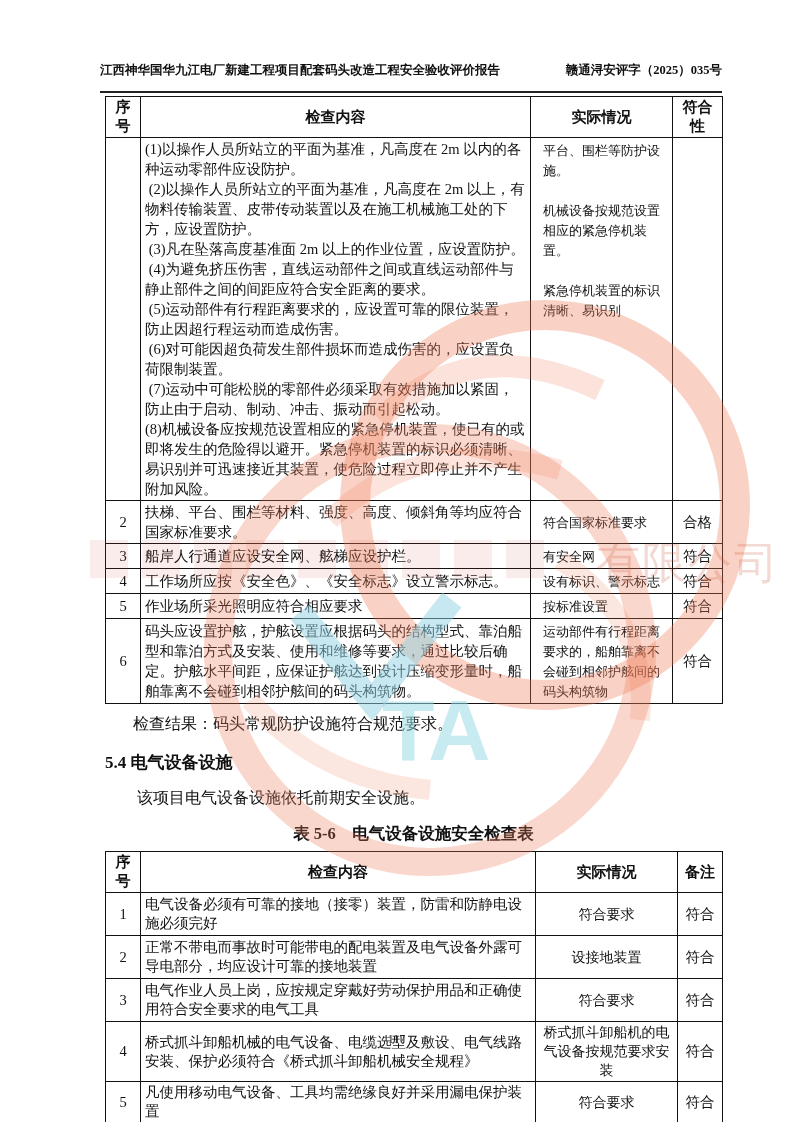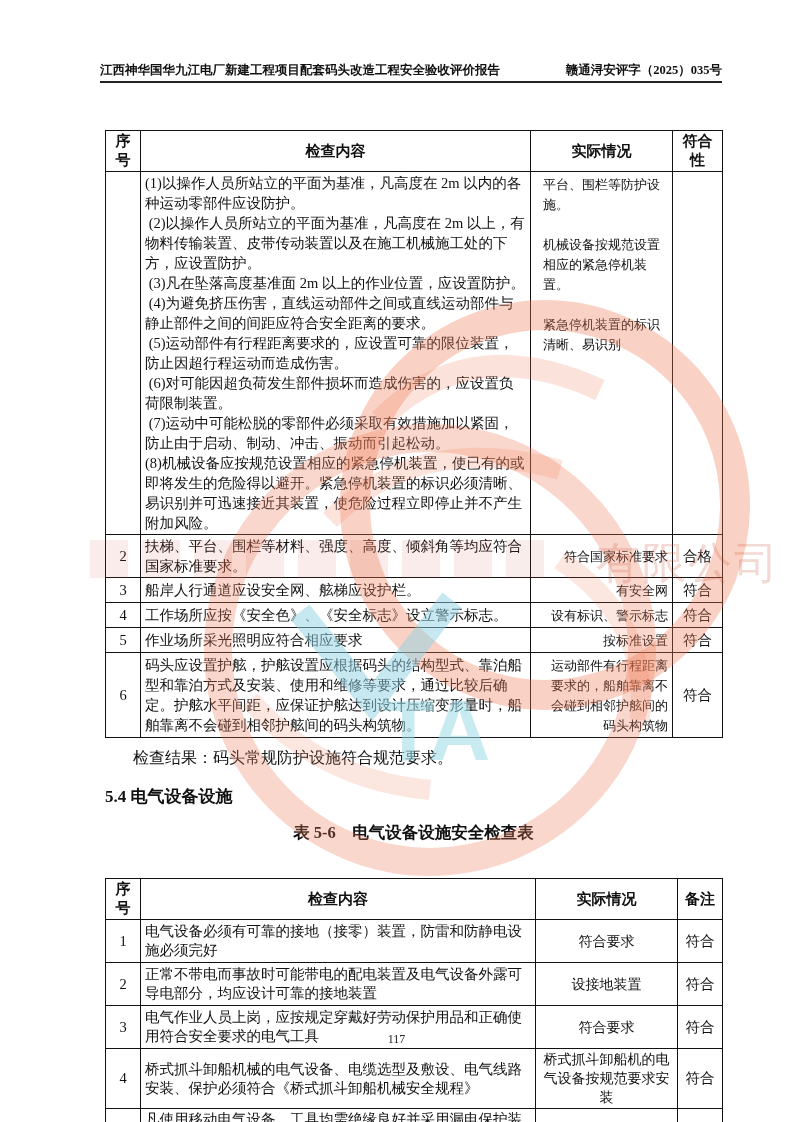--- a/index.html
+++ b/index.html
@@ -8,35 +8,35 @@
     width:793px;height:1122px;
     background:#ffffff;
     font-family:"Liberation Serif","DejaVu Serif",serif;
     color:#111;
     overflow:hidden;
   }
   .doc-header{
     position:absolute;left:100px;top:62px;width:622px;
     display:flex;justify-content:space-between;align-items:flex-end;
     border-bottom:2px solid #222;
-    padding-bottom:2px;
+    padding-bottom:12px;
     font-size:12.5px;font-weight:bold;white-space:nowrap;
   }
   .content{position:absolute;left:105px;top:96px;width:617px;}
-  table{border-collapse:collapse;table-layout:fixed;width:617px;margin-top:34px;}
+  table{border-collapse:collapse;table-layout:fixed;width:617px;}
   td,th{border:1.5px solid #111;padding:1px 4px;vertical-align:middle;overflow:hidden;font-family:Liberation Serif, serif;}
   th{
     font-family:"Liberation Sans","DejaVu Sans",sans-serif;
     font-size:15px;font-weight:bold;text-align:center;height:26px;
   }
   .t1 td{font-size:14.5px;line-height:20px;}
   .cell-no{text-align:center;font-size:14px;}
   .cell-content{text-align:left;white-space:pre-wrap;}
   .cell-actual{text-align:left;font-size:13px !important;white-space:pre-wrap;vertical-align:top;padding-top:3px;padding-left:12px;}
-  .cell-actual.mid{vertical-align:middle;text-align:right;}
+  .cell-actual.mid{vertical-align:middle;}
   .cell-conform{text-align:center;}
   .tall{vertical-align:top;}
   .t2 td{font-size:14.5px;line-height:19px;}
   .t2 .cell-actual2{text-align:center;font-size:14px;}
   .t2 .cell-content2{text-align:left;}
   .t2 td{height:40px;}
   .t2 tr.single td{height:24px;}
   .result-line{margin:10px 0 0 28px;font-size:16px;}
   .section-heading{margin:16px 0 0 0;font-size:17px;font-weight:bold;font-family:"Liberation Serif","DejaVu Serif",serif;}
   .section-para{margin:14px 0 0 32px;font-size:16px;}
@@ -119,20 +119,21 @@
         <td class="cell-content">码头应设置护舷，护舷设置应根据码头的结构型式、靠泊船型和靠泊方式及安装、使用和维修等要求，通过比较后确定。护舷水平间距，应保证护舷达到设计压缩变形量时，船舶靠离不会碰到相邻护舷间的码头构筑物。</td>
         <td class="cell-actual mid">运动部件有行程距离要求的，船舶靠离不会碰到相邻护舷间的码头构筑物</td>
         <td class="cell-conform">符合</td>
       </tr>
     </tbody>
       </table>
 
     <div class="result-line">检查结果：码头常规防护设施符合规范要求。</div>
 
     <div class="section-heading">5.4 电气设备设施</div>
+    <div class="section-para">该项目电气设备设施依托前期安全设施。</div>
 
     <div class="table-title">表 5-6　电气设备设施安全检查表</div>
 
     <table class="t2">
       <colgroup>
           <col style="width:35px">
           <col style="width:395px">
           <col style="width:142px">
           <col style="width:45px">
         </colgroup>

